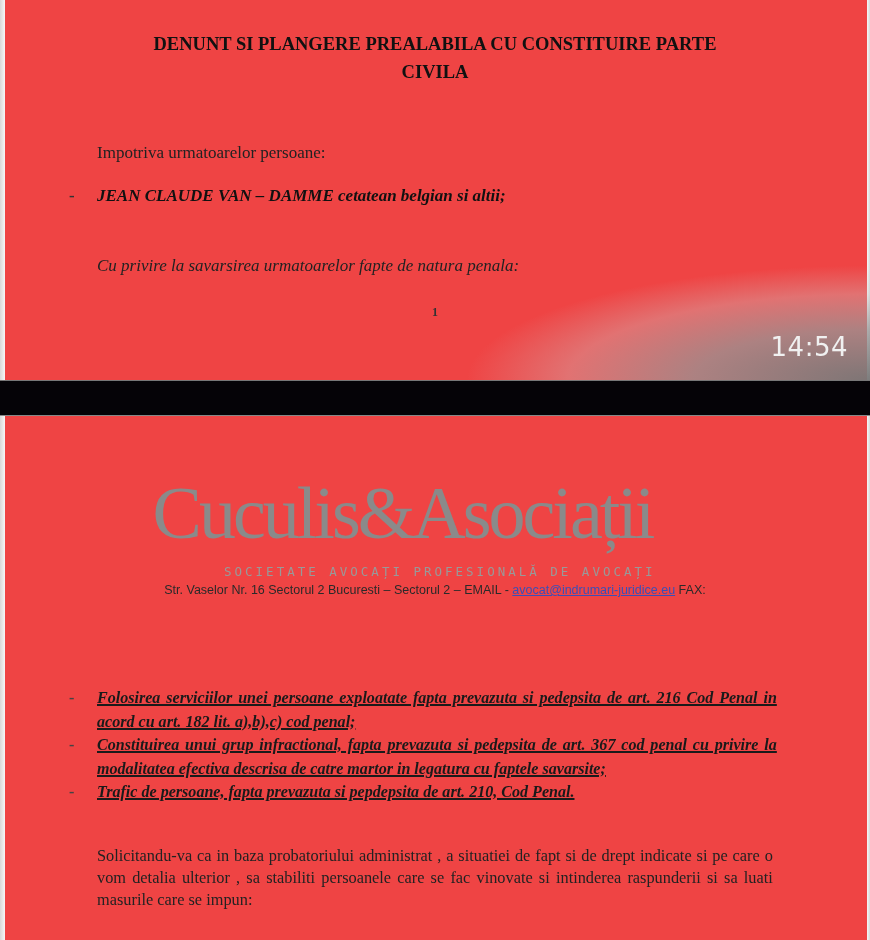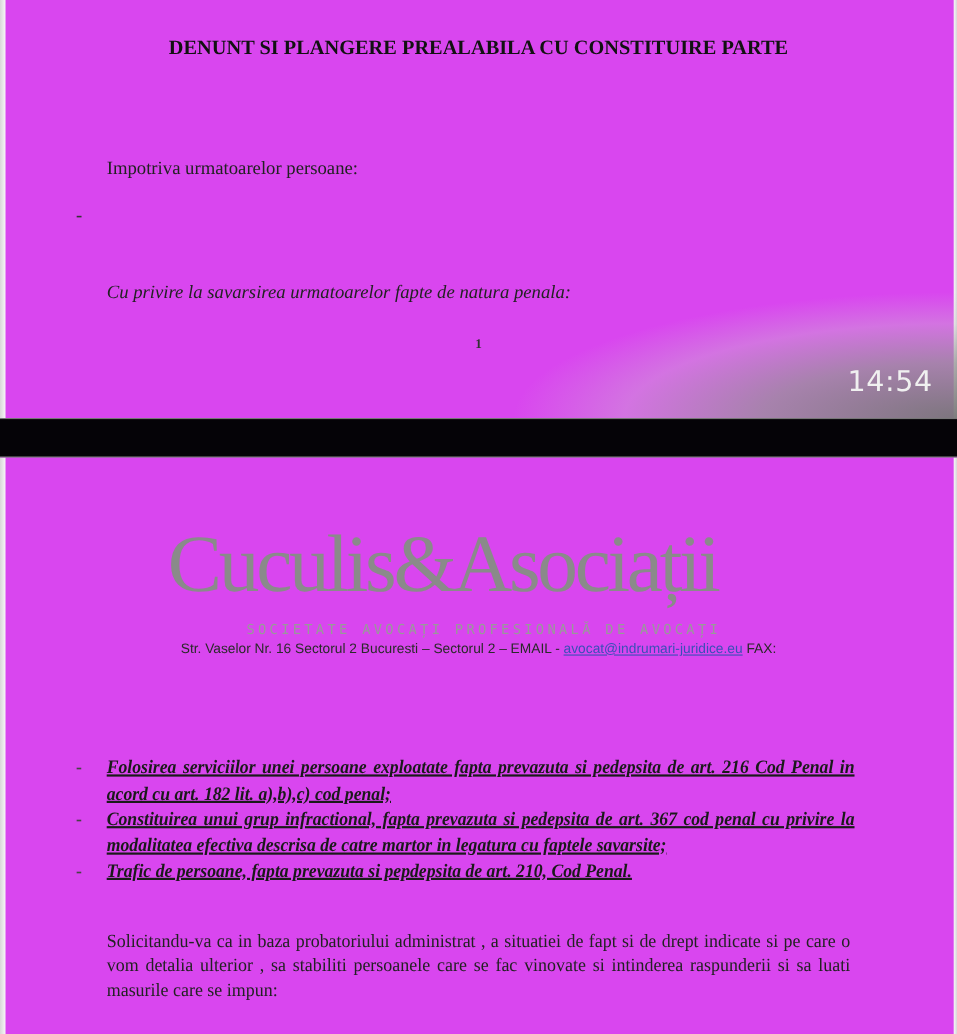--- a/index.html
+++ b/index.html
@@ -1,19 +1,19 @@
 <!DOCTYPE html>
 <html><head>
   <meta charset="utf-8">
   <style>
     * { margin: 0; padding: 0; box-sizing: border-box; }
     html, body { width: 870px; height: 940px; overflow: hidden; background: #fdfdfd; }
     body { position: relative; font-family: "Liberation Serif", serif; color: #1a1a1a; }
 
-    .page { position: absolute; left: 0; width: 870px; background: #d946ef; overflow: hidden; }
+    .page { position: absolute; left: 0; width: 870px; background: #ef4444; overflow: hidden; }
     .page-top { top: 0; height: 380px; }
     .page-bottom { top: 416px; height: 524px; }
     .edge-left { position: absolute; left: 0; top: 0; bottom: 0; width: 5px; background: linear-gradient(to right, #d8d8d8, #f7f7f7); }
     .edge-right { position: absolute; right: 0; top: 0; bottom: 0; width: 3px; background: linear-gradient(to left, #d8d8d8, #f7f7f7); }
 
     .doc-title { position: absolute; left: 0; width: 870px; top: 30px; text-align: center; font-weight: bold; font-size: 18.5px; line-height: 28px; color: #111; }
     .doc-title span { display: block; }
 
     .against-label { position: absolute; left: 97px; top: 143px; font-size: 17px; color: #222; }
     .bullet-dash { position: absolute; left: 69px; font-size: 17px; font-weight: bold; color: #333; }
@@ -42,25 +42,29 @@
   </style>
 </head>
 <body>
 
 <div class="page page-top">
   <div class="edge-left"></div>
   <div class="edge-right"></div>
 
   <div class="doc-title">
     <span>DENUNT SI PLANGERE PREALABILA CU CONSTITUIRE PARTE</span>
+    <span>CIVILA</span>
   </div>
 
   <div class="against-label">Impotriva urmatoarelor persoane:</div>
 
   <div class="bullet-dash" style="top:186px">-</div>
+  <div class="accused">
+    <span>JEAN CLAUDE VAN – DAMME</span><span> cetatean belgian  si altii;</span>
+  </div>
 
   <div class="regarding">Cu privire la savarsirea urmatoarelor fapte de natura penala:</div>
 
   <div class="page-number">1</div>
 
   <div class="time-overlay"></div>
   <div class="timestamp">14:54</div>
 </div>
 
 <div class="divider-bar"></div>

